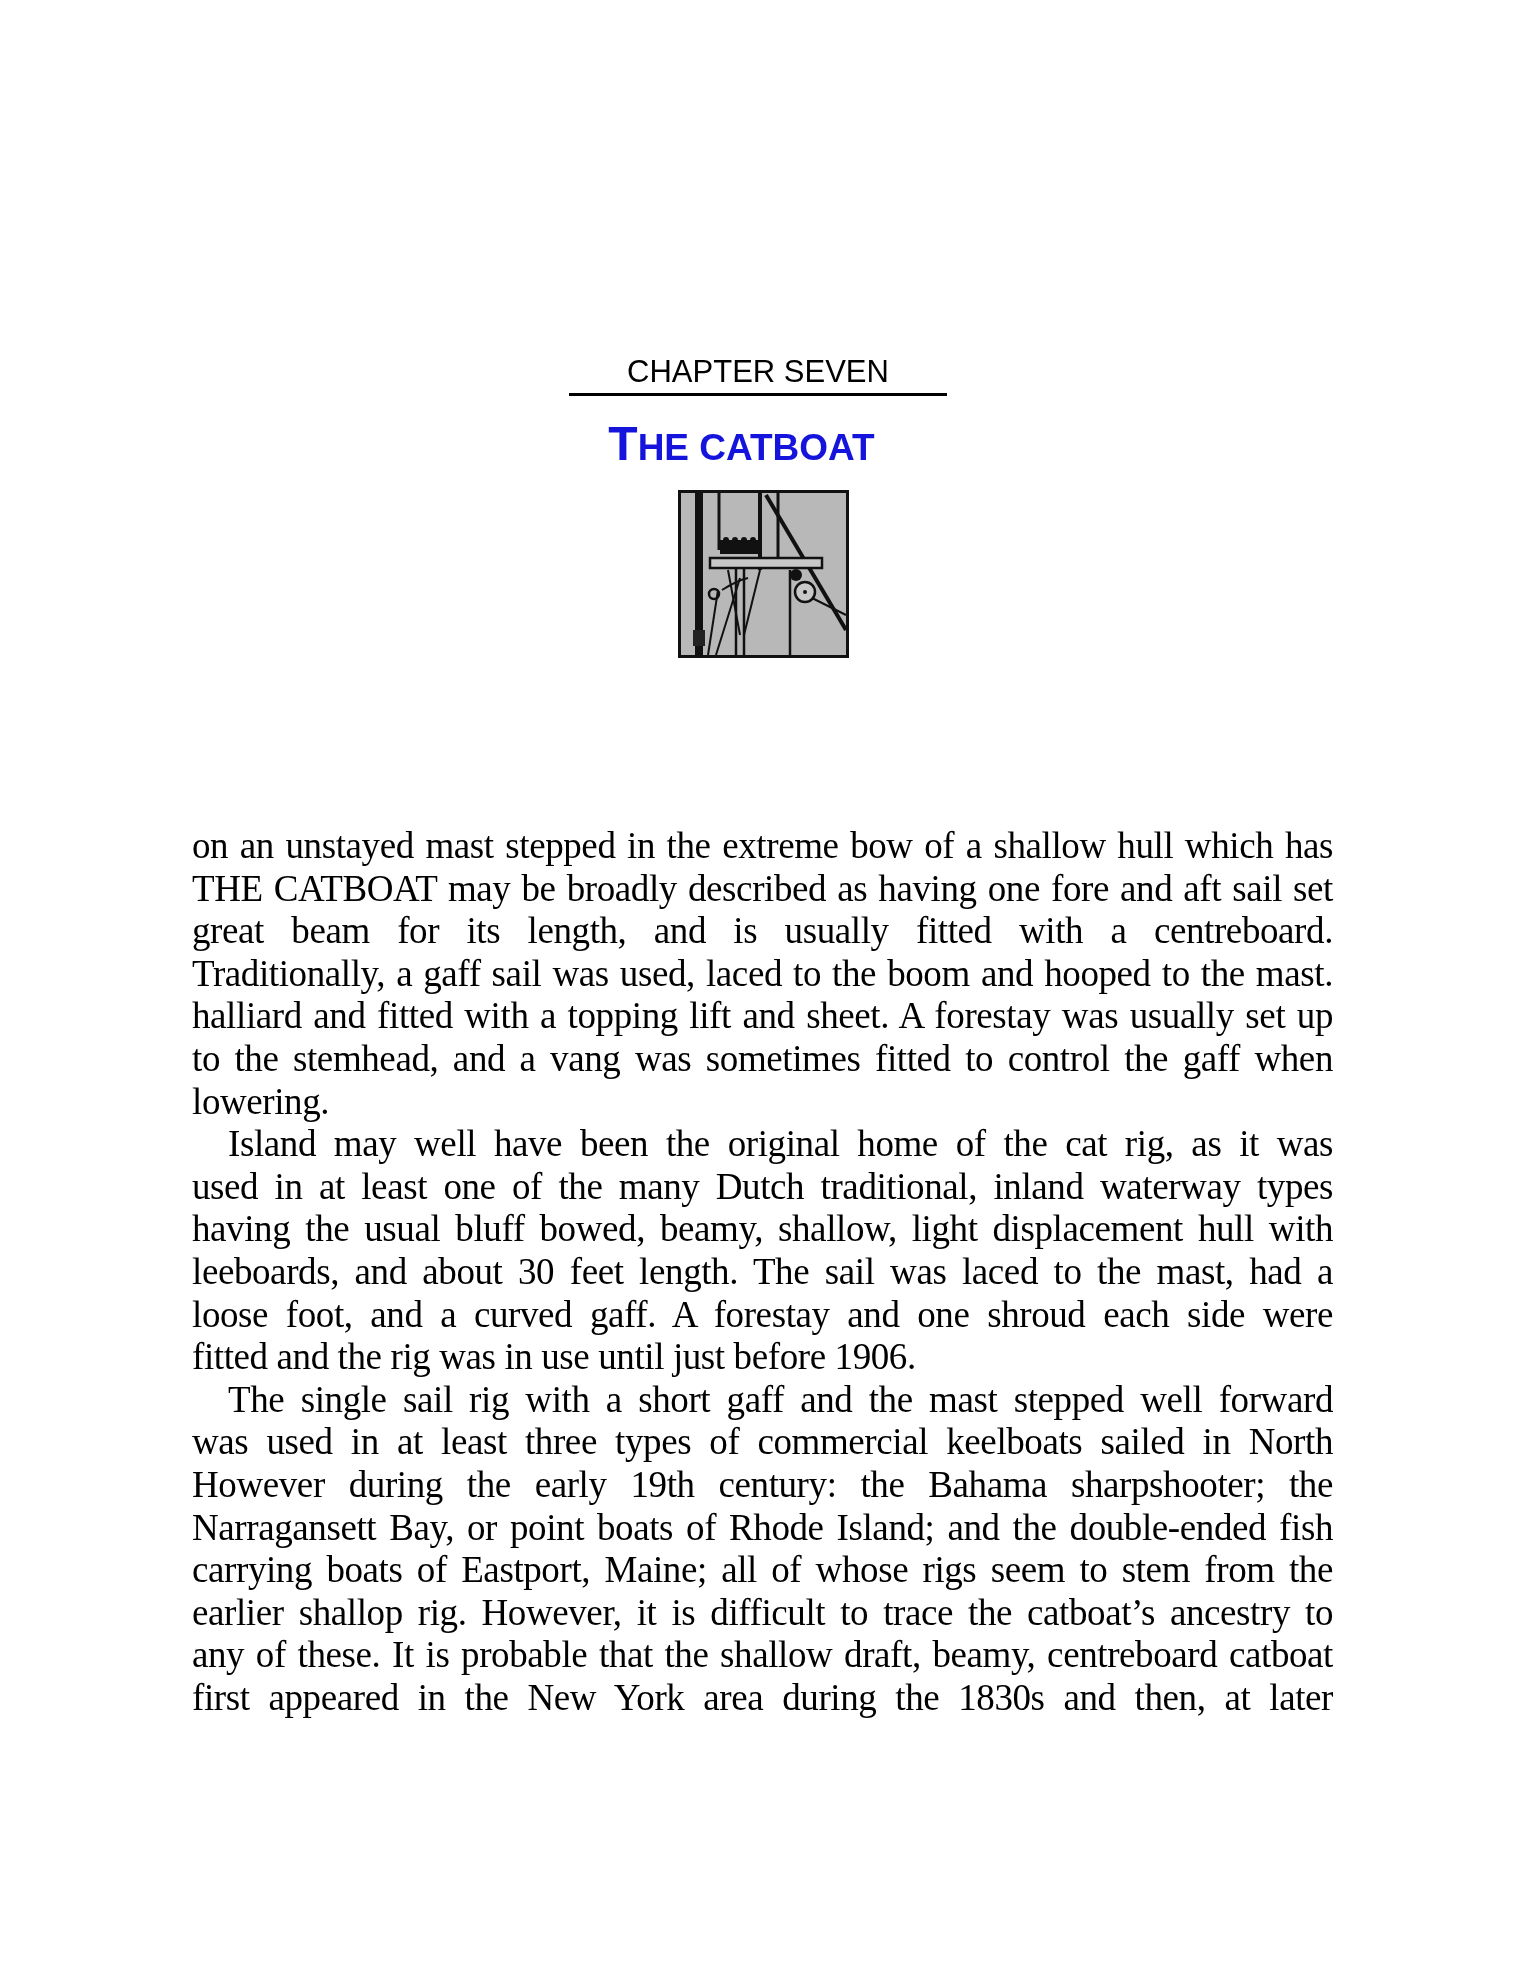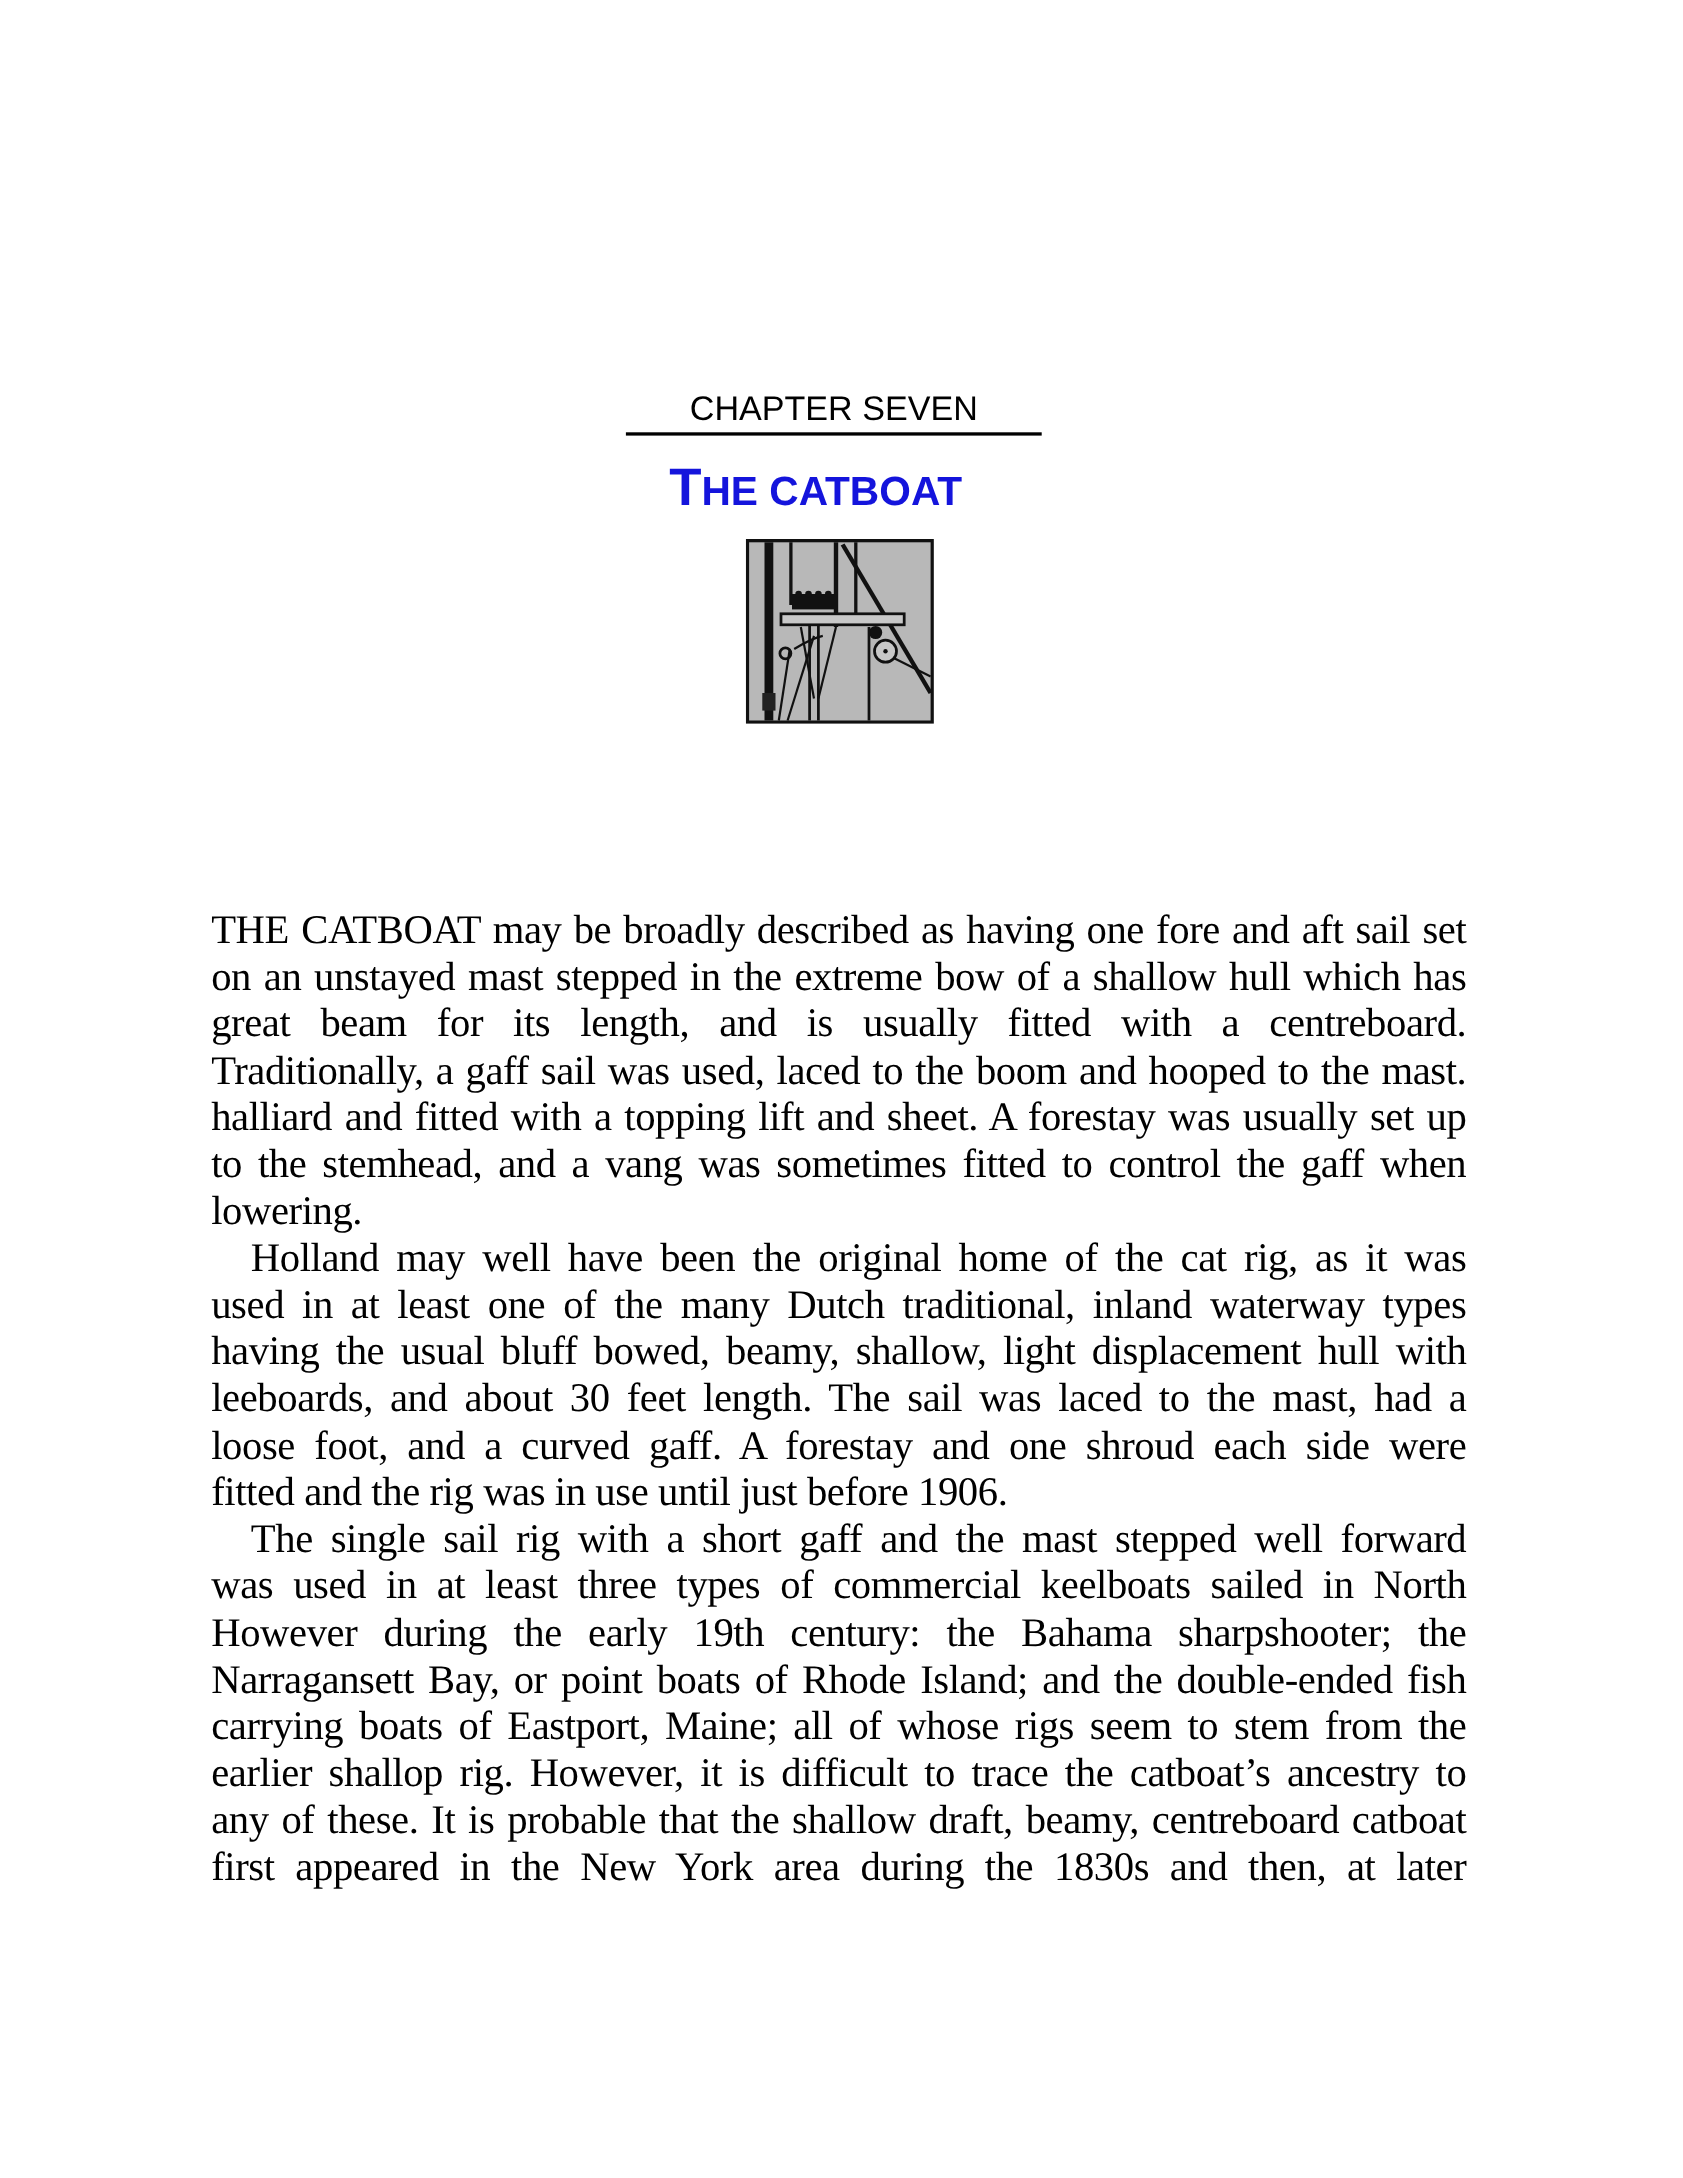--- a/index.html
+++ b/index.html
@@ -75,31 +75,31 @@
     <circle cx="127" cy="102" r="10" fill="#c8c8c8" stroke="#111" stroke-width="2.5"></circle>
     <circle cx="127" cy="102" r="2" fill="#111"></circle>
     <line x1="112" y1="80" x2="112" y2="165" stroke="#111" stroke-width="2.5"></line>
     <line x1="134" y1="108" x2="168" y2="125" stroke="#111" stroke-width="2"></line>
   </svg>
 </div>
 
 <div class="body-text">
 
   <div>
+    <div class="line">on an unstayed mast stepped in the extreme bow of a shallow hull which has</div>
     <div class="line">THE CATBOAT may be broadly described as having one fore and aft sail set</div>
-    <div class="line">on an unstayed mast stepped in the extreme bow of a shallow hull which has</div>
     <div class="line" style="word-spacing:10px">great beam for its length, and is usually fitted with a centreboard.</div>
     <div class="line">Traditionally, a gaff sail was used, laced to the boom and hooped to the mast.</div>
     <div class="line">halliard and fitted with a topping lift and sheet. A forestay was usually set up</div>
     <div class="line">to the stemhead, and a vang was sometimes fitted to control the gaff when</div>
     <div class="line last">lowering.</div>
   </div>
 
   <div>
-    <div class="line indent">Holland may well have been the original home of the cat rig, as it was</div>
+    <div class="line indent">Island may well have been the original home of the cat rig, as it was</div>
     <div class="line">used in at least one of the many Dutch traditional, inland waterway types</div>
     <div class="line">having the usual bluff bowed, beamy, shallow, light displacement hull with</div>
     <div class="line">leeboards, and about 30 feet length. The sail was laced to the mast, had a</div>
     <div class="line">loose foot, and a curved gaff. A forestay and one shroud each side were</div>
     <div class="line last">fitted and the rig was in use until just before 1906.</div>
   </div>
 
   <div>
     <div class="line indent">The single sail rig with a short gaff and the mast stepped well forward</div>
     <div class="line">was used in at least three types of commercial keelboats sailed in North</div>

